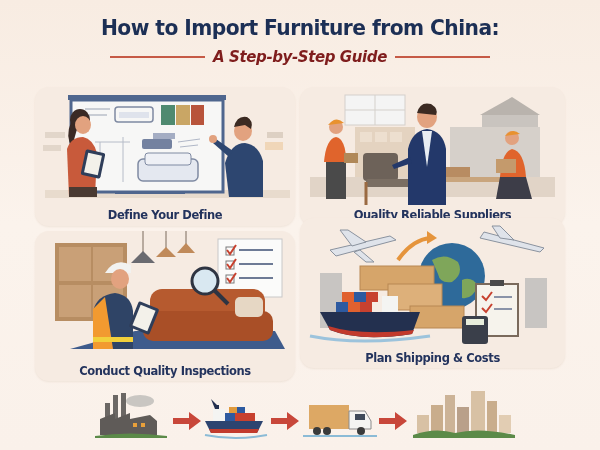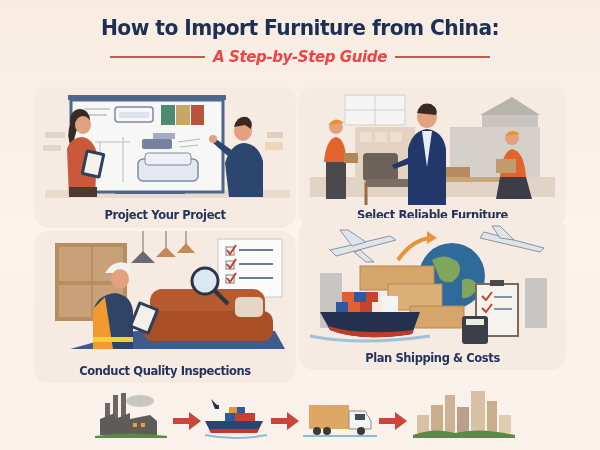--- a/index.html
+++ b/index.html
@@ -15,21 +15,21 @@
     color: #1c2f55; font-size: 22px; letter-spacing: -0.6px;
     transform: scaleX(0.92);
   }
   .subtitle-row {
     position: absolute; top: 47px; left: 110px; width: 380px; height: 20px;
     display: flex; align-items: center; justify-content: center; gap: 8px;
   }
   .subtitle-row .rule { flex: 1; height: 1.5px; background: #c65a46; }
   .subtitle {
     font-family: "DejaVu Sans", sans-serif; font-weight: bold; font-style: italic;
-    color: #ef4444; font-size: 15px; letter-spacing: -0.4px; white-space: nowrap;
+    color: #7f1d1d; font-size: 15px; letter-spacing: -0.4px; white-space: nowrap;
   }
   .card {
     position: absolute; background: #f6ebe2; border-radius: 14px;
     overflow: hidden; box-shadow: 0 1px 2px rgba(160,120,90,0.12);
   }
   .card .label {
     position: absolute; left: 0; right: 0; text-align: center;
     font-family: "DejaVu Sans", sans-serif; font-weight: bold;
     color: #23335d; font-size: 11.5px; letter-spacing: -0.4px;
   }
@@ -87,21 +87,21 @@
     <rect x="48" y="64" width="20" height="26" rx="2" transform="rotate(12 58 77)" fill="#2f3e5a"></rect>
     <rect x="51" y="67" width="14" height="20" transform="rotate(12 58 77)" fill="#f3f1ea"></rect>
     <rect x="34" y="100" width="28" height="10" fill="#4a3a32"></rect>
 
     <ellipse cx="208" cy="44" rx="9" ry="10" fill="#e2a27f"></ellipse>
     <path d="M199 40 Q202 28 212 30 Q219 34 216 42 L210 38 Z" fill="#3b2a22"></path>
     <path d="M190 76 Q196 56 210 56 Q224 58 228 74 L228 110 L194 110 Z" fill="#2d4670"></path>
     <path d="M194 70 L178 56 L181 52 L198 64 Z" fill="#2d4670"></path>
     <circle cx="178" cy="52" r="4" fill="#e2a27f"></circle>
   </svg>
-  <div class="label">Project Your Project</div>
+  <div class="label">Define Your Define</div>
 </div>
 
 <div class="card" id="card2">
   <svg class="art" width="265" height="120" viewBox="0 0 265 120">
     <rect x="45" y="8" width="60" height="30" fill="#f4f4f4" stroke="#d4d0cb" stroke-width="1"></rect>
     <line x1="75" y1="8" x2="75" y2="38" stroke="#d4d0cb"></line>
     <line x1="45" y1="23" x2="105" y2="23" stroke="#d4d0cb"></line>
     <path d="M180 28 L212 10 L240 28 Z" fill="#b9b3ad"></path>
     <rect x="182" y="28" width="56" height="40" fill="#c9c4bf"></rect>
     <rect x="150" y="40" width="90" height="50" fill="#d6d0ca"></rect>
@@ -129,21 +129,21 @@
     <path d="M108 118 L108 62 Q112 44 127 42 Q143 44 146 62 L146 118 Z" fill="#23386a"></path>
     <path d="M122 44 L127 44 L132 44 L127 80 Z" fill="#e8edf3"></path>
     <path d="M110 70 L92 78 L94 82 L112 76 Z" fill="#23386a"></path>
 
     <circle cx="212" cy="51" r="7" fill="#e2a27f"></circle>
     <path d="M205 49 Q212 40 220 47 Z" fill="#e8922f"></path>
     <path d="M200 90 Q202 65 212 62 Q224 64 226 90 Z" fill="#e0642c"></path>
     <rect x="196" y="72" width="20" height="14" fill="#c49a6c"></rect>
     <path d="M200 90 L226 90 L232 112 L196 112 Z" fill="#3d3d48"></path>
   </svg>
-  <div class="label">Select Reliable Furniture</div>
+  <div class="label">Quality Reliable Suppliers</div>
 </div>
 
 <div class="card" id="card3">
   <svg class="art" width="260" height="130" viewBox="0 0 260 130">
 
     <rect x="20" y="12" width="72" height="78" fill="#b78d62"></rect>
     <rect x="24" y="16" width="32" height="34" fill="#c9a077"></rect>
     <rect x="58" y="16" width="30" height="34" fill="#c9a077"></rect>
     <rect x="24" y="54" width="32" height="32" fill="#c9a077"></rect>
     <rect x="58" y="54" width="30" height="32" fill="#c9a077"></rect>

